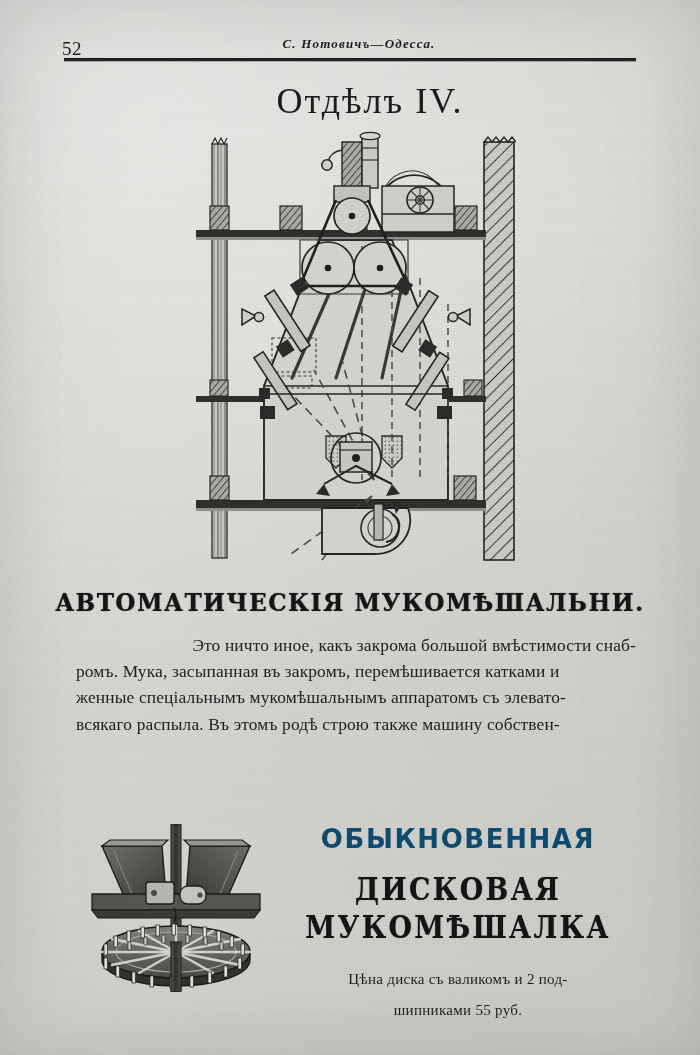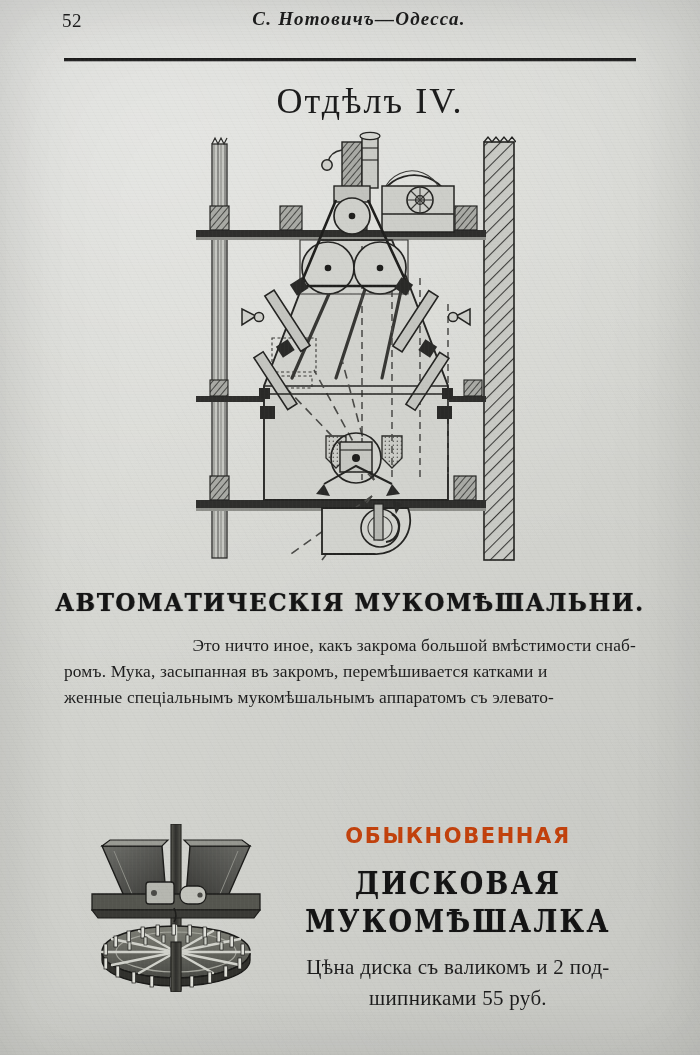--- a/index.html
+++ b/index.html
@@ -24,25 +24,25 @@
     position:absolute;inset:0;pointer-events:none;opacity:.5;
     background-image:
       repeating-linear-gradient(0deg, rgba(0,0,0,.028) 0 1px, transparent 1px 3px),
       repeating-linear-gradient(90deg, rgba(255,255,255,.035) 0 1px, transparent 1px 4px),
       repeating-linear-gradient(63deg, rgba(0,0,0,.018) 0 1px, transparent 1px 7px);
   }
   .vig{position:absolute;inset:0;pointer-events:none;
     box-shadow:inset 0 0 70px rgba(0,0,0,.10), inset 0 0 170px rgba(0,0,0,.05);}
 
   
-  .hdr{position:absolute;left:62px;top:8px;width:576px;height:30px;}
+  .hdr{position:absolute;left:62px;top:36px;width:576px;height:30px;}
   .folio{position:absolute;left:0;top:2px;font-size:19px;letter-spacing:.5px;}
   .runhead{
     position:absolute;left:0;right:0;top:0;text-align:center;
-    font-style:italic;font-weight:700;font-size:19px;letter-spacing:1.2px;
+    font-style:italic;font-weight:700;font-size:13px;letter-spacing:1.2px;
     padding-left:18px;
   }
   .rule{position:absolute;left:64px;top:58px;width:572px;height:3px;
         background:linear-gradient(180deg,#1a1a1a,#2a2a2a);}
   .rule:after{content:"";position:absolute;left:0;top:3px;width:100%;height:1px;
         background:rgba(0,0,0,.25);}
 
   
   .sect{
     position:absolute;left:0;right:0;top:80px;text-align:center;
@@ -63,42 +63,42 @@
     transform:scaleY(1.06);
   }
 
   
   .body{
     position:absolute;left:64px;top:632px;width:572px;
     font-size:17.4px;line-height:26.2px;text-align:justify;
     letter-spacing:.15px;
   }
   .body p{margin:0;}
-  .body .ln{display:block;white-space:nowrap;}
+  .body .ln{display:block;white-space:nowrap;margin-left:12px;}
   .body .ln.j{display:flex;justify-content:space-between;}
   .body .ln.j span{display:inline-block;}
   .indent{display:inline-block;width:34px;}
 
   
   .fig-disc{position:absolute;left:88px;top:824px;width:176px;height:168px;}
   .ad{position:absolute;left:268px;top:824px;width:380px;text-align:center;}
   .ad .l1{
     font-family:"DejaVu Sans", sans-serif;
-    font-weight:700;font-size:21px;letter-spacing:1.6px;color:#c2410c;
+    font-weight:700;font-size:26px;letter-spacing:1.6px;color:#0c4a6e;
     transform:scaleY(1.02);
   }
   .ad .l2{
     margin-top:20px;
     font-family:"DejaVu Serif", serif;
     font-weight:700;font-size:29px;letter-spacing:2.5px;color:#141414;
     transform:scaleX(.93) scaleY(1.12);
     text-shadow:0 0 .8px rgba(0,0,0,.5);
   }
   .ad .l3{
-    margin-top:16px;font-size:21px;line-height:31px;letter-spacing:.3px;
+    margin-top:22px;font-size:15px;line-height:31px;letter-spacing:.3px;
   }
   .ad .l3 .r{display:block;}
 </style>
 </head>
 <body>
 
 <div class="page"></div>
 
 <div class="hdr">
   <div class="folio">52</div>
@@ -292,20 +292,21 @@
 <div class="mainhead">АВТОМАТИЧЕСКІЯ МУКОМѢШАЛЬНИ.</div>
 
 <div class="body">
   <p>
     <span class="ln j">
       <span class="indent"></span>
         <span>Это ничто иное, какъ закрома большой вмѣстимости снаб-</span>
     </span>
     <span class="ln">ромъ. Мука, засыпанная въ закромъ, перемѣшивается катками и</span>
     <span class="ln">женные спеціальнымъ мукомѣшальнымъ аппаратомъ съ элевато-</span>
+    <span class="ln">всякаго распыла. Въ этомъ родѣ строю также машину собствен-</span>
   </p>
 </div>
 
 <div class="fig-disc">
 <svg width="176" height="168" viewBox="0 0 176 168" xmlns="http://www.w3.org/2000/svg">
   <defs>
     <linearGradient id="bladeL" x1="0" y1="0" x2="1" y2="1">
       <stop offset="0" stop-color="#6e6f6a"></stop>
           <stop offset="1" stop-color="#3b3b38"></stop>
     </linearGradient>

